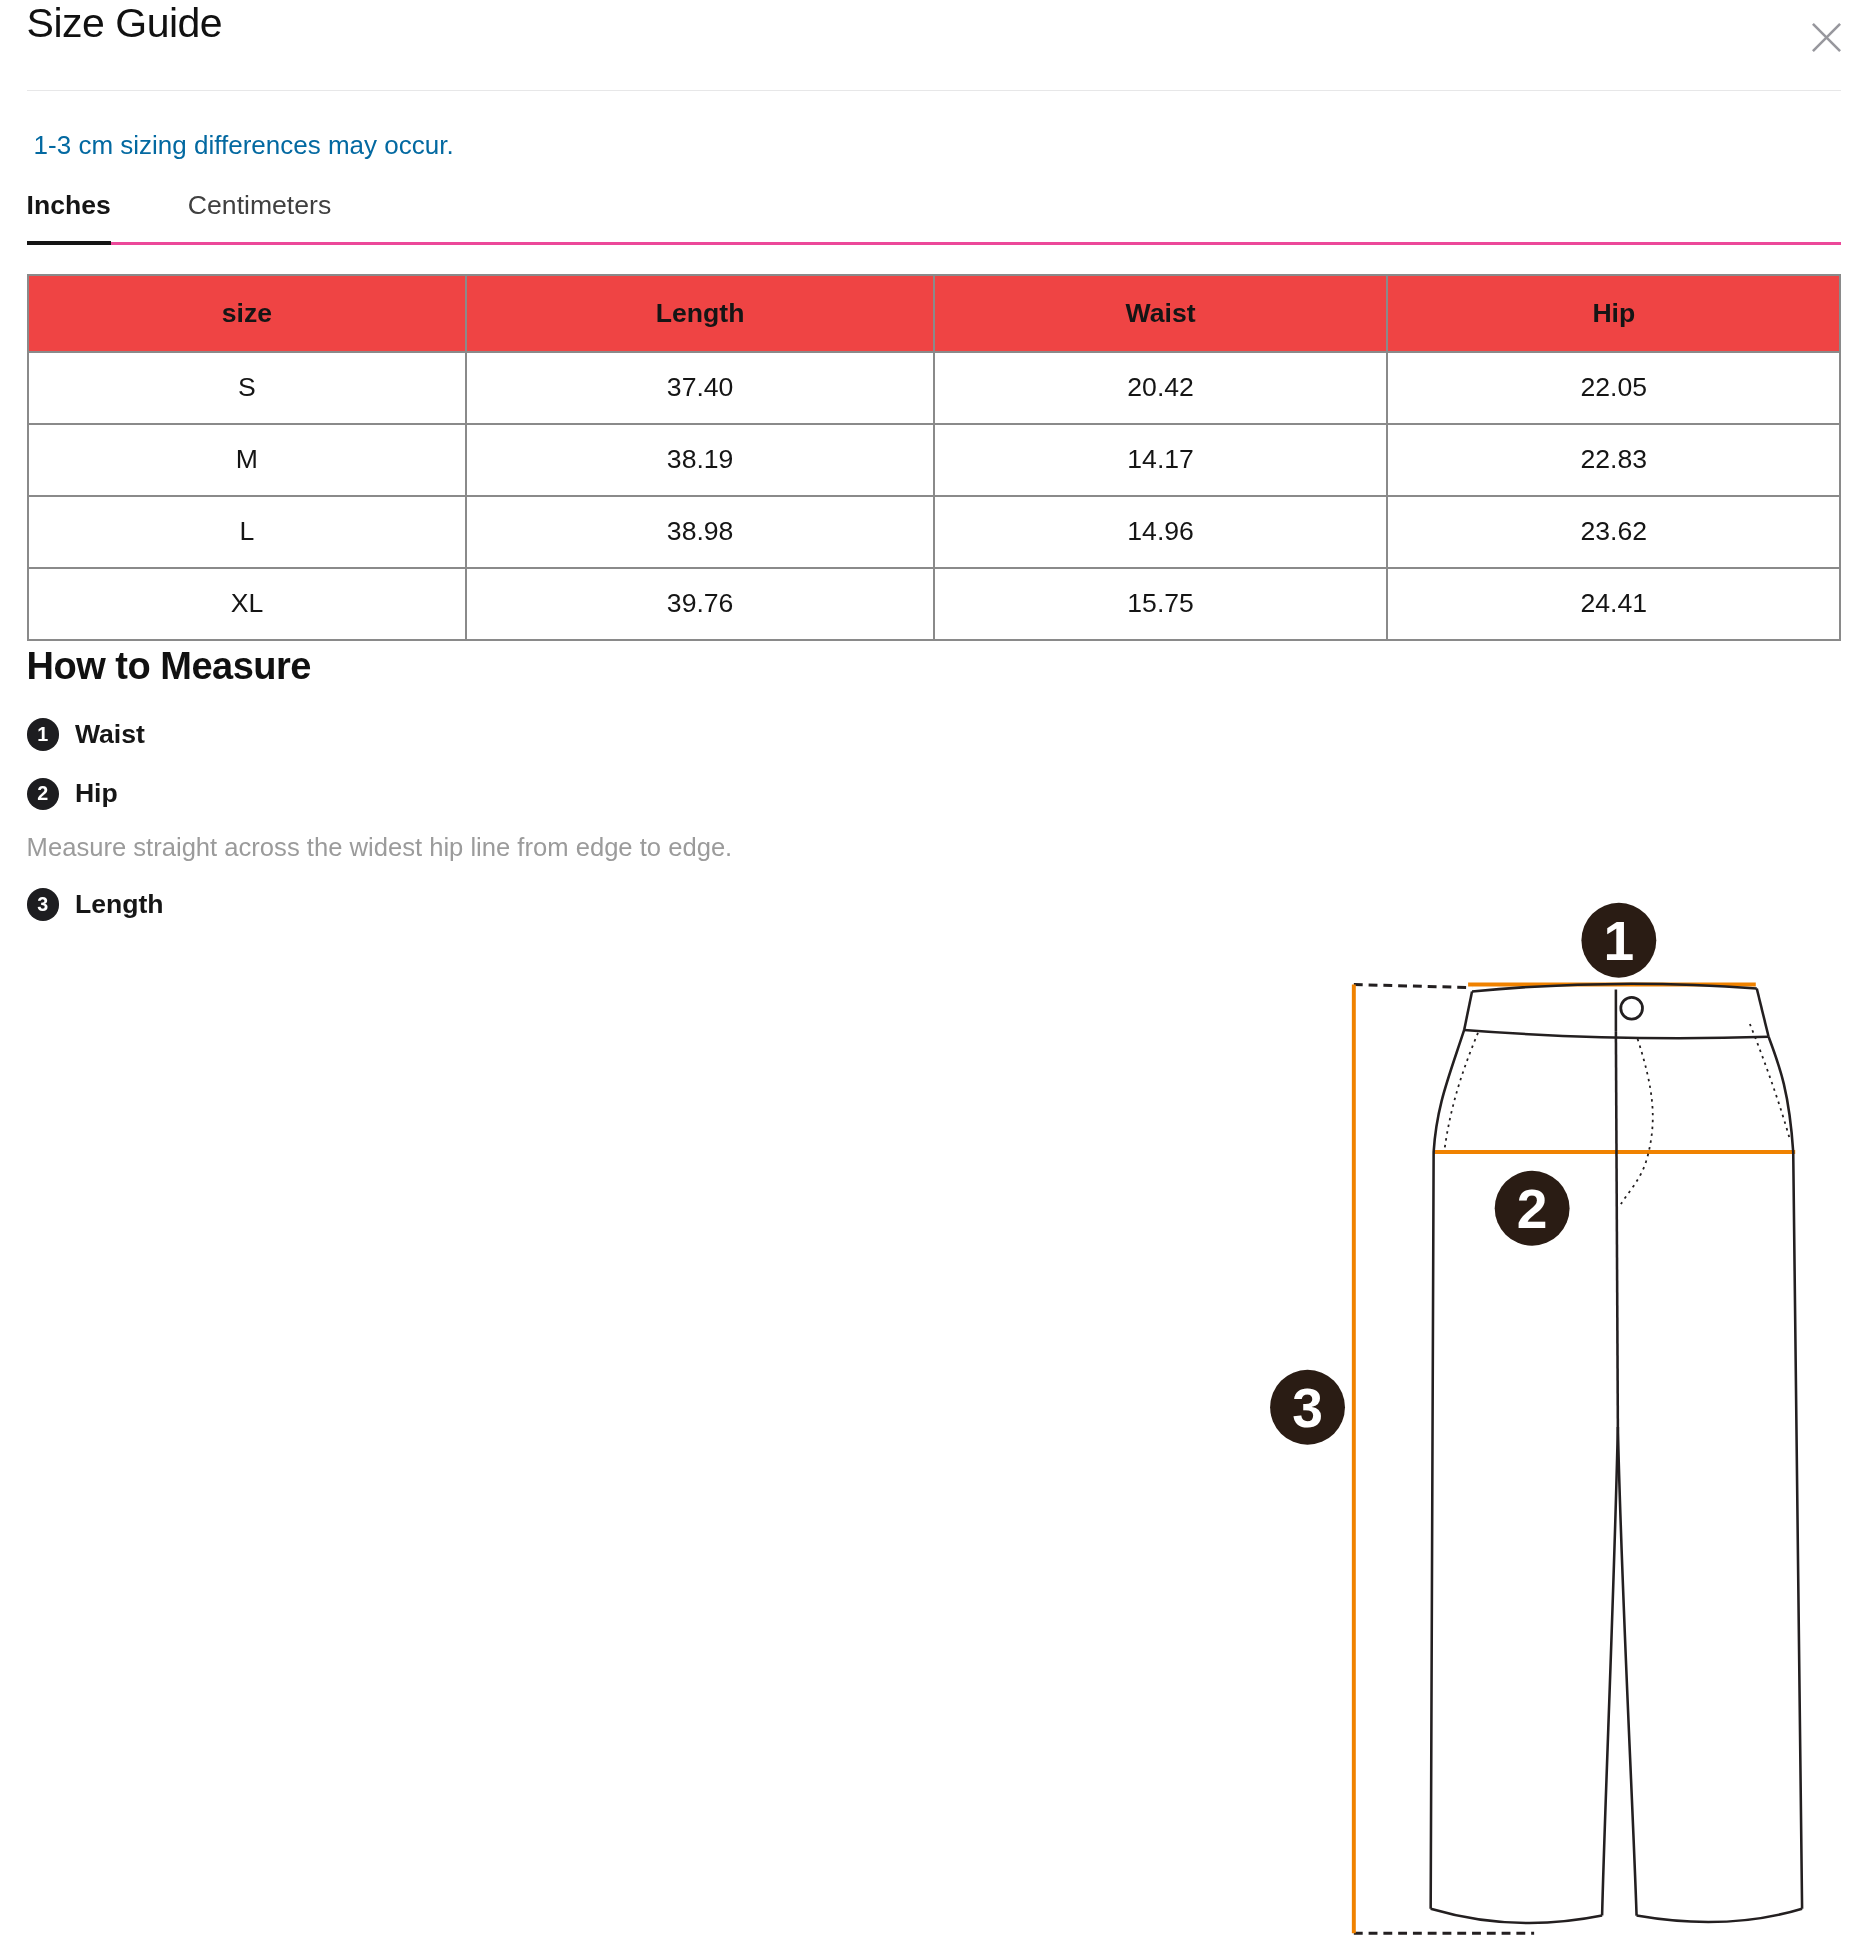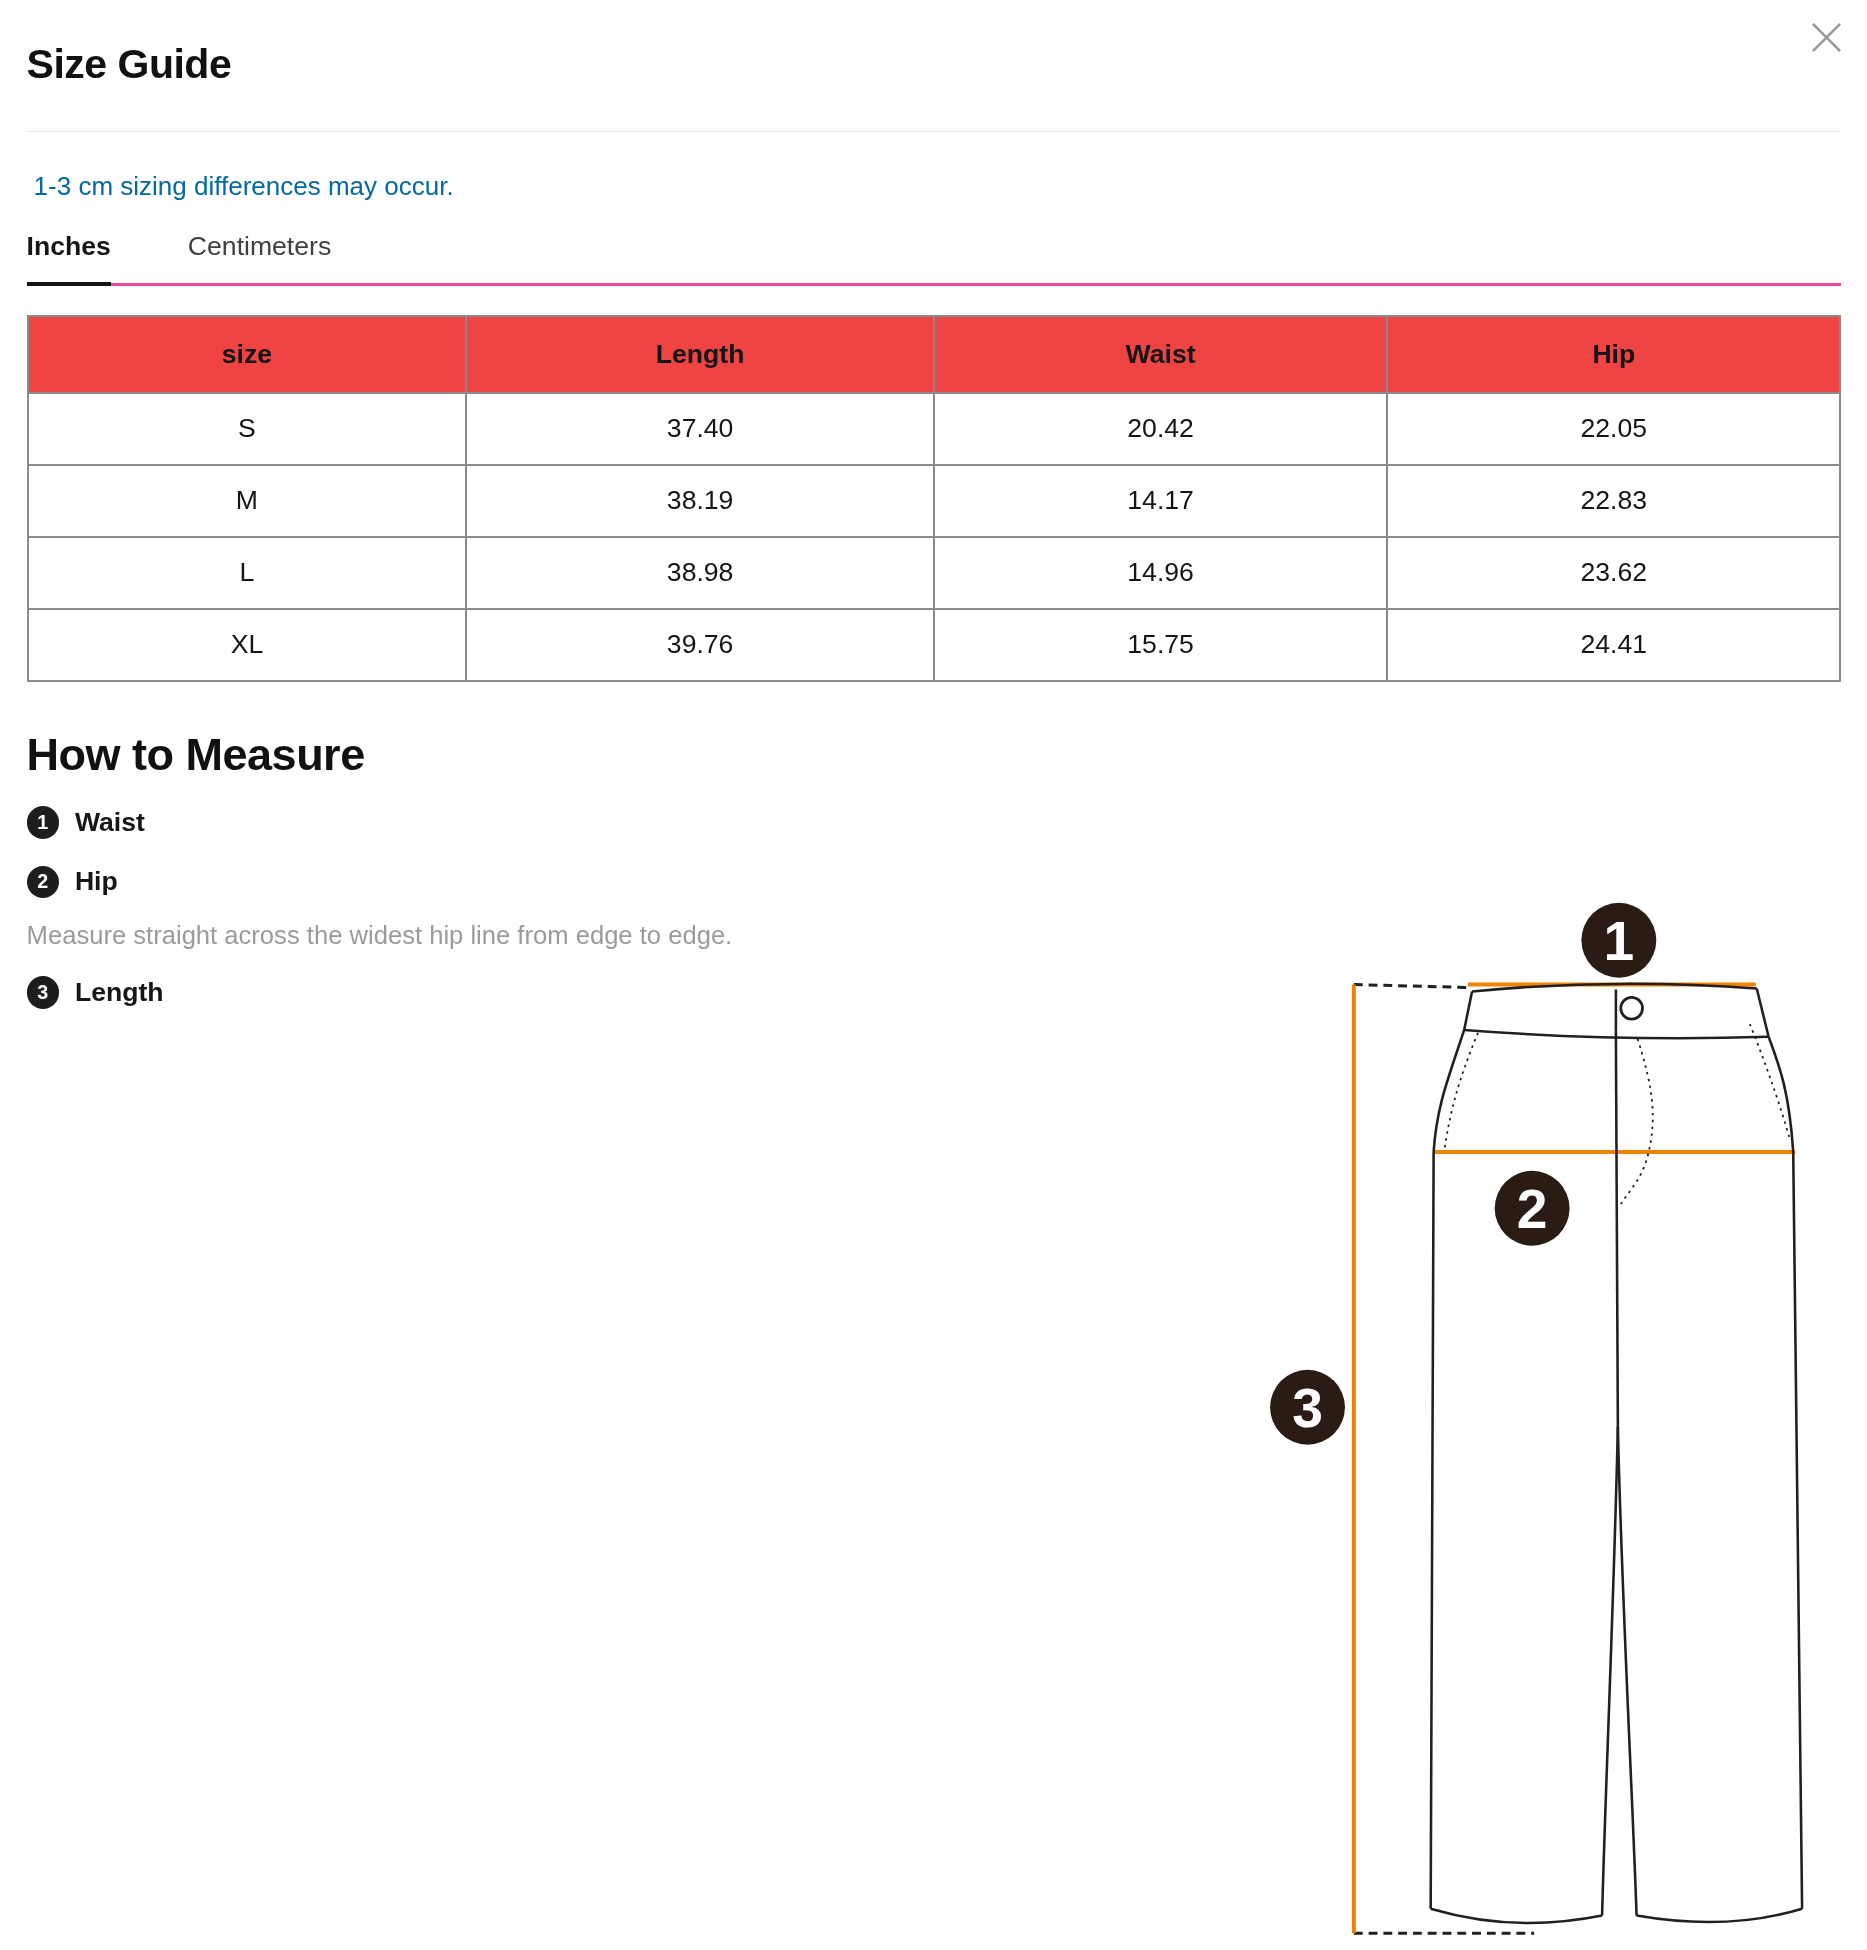--- a/index.html
+++ b/index.html
@@ -2,21 +2,21 @@
 <html><head>
 <meta charset="utf-8">
 <style>
   * { box-sizing: border-box; margin: 0; padding: 0; }
   html, body { width: 1868px; height: 1950px; background: #ffffff; overflow: hidden;
     font-family: "Liberation Sans", sans-serif; color: #1a1a1a; position: relative; }
 
   .content { padding: 0 26.6px; position: relative; }
 
   
-  .modal-title { padding-top: 41px; font-size: 41px; font-weight: 700; letter-spacing: -0.5px; color: #111; }
+  .modal-title { font-size: 41px; font-weight: 400; letter-spacing: -0.5px; color: #111; }
   .close-btn { position: absolute; top: 15.8px; right: 19.7px; width: 43px; height: 43px;
     background: none; border: none; cursor: pointer; display: flex; align-items: center; justify-content: center; }
   .divider { margin-top: 43px; border: none; border-top: 1px solid #e7e7e8; }
 
   .note { margin-top: 39px; font-size: 26px; color: #0369a1; margin-left: 7px; }
 
   
   .tabs { margin-top: 27.6px; display: flex; gap: 77px; border-bottom: 3px solid #ec4899; }
   .tab { font-size: 26.6px; line-height: 33px; padding-bottom: 19.7px; background: none; border: none;
     cursor: pointer; font-family: inherit; }
@@ -27,21 +27,21 @@
   table.size-table { margin-top: 28.6px; width: 100%; border-collapse: collapse; table-layout: fixed; }
   .size-table th, .size-table td { border: 2px solid #8a8a8a; text-align: center; font-size: 26.6px; color: #151515; }
   .size-table th { background: #ef4444; font-weight: 700; height: 77px; }
   .size-table td { height: 72px; font-weight: 400; }
   .size-table col.c1 { width: 24.2%; }
   .size-table col.c2 { width: 25.8%; }
   .size-table col.c3 { width: 25%; }
   .size-table col.c4 { width: 25%; }
 
   
-  .htm-heading { margin-top: 47px; font-size: 45px; line-height: 51px; font-weight: 700; color: #111; letter-spacing: -0.5px; }
+  .htm-heading { font-size: 38px; line-height: 51px; font-weight: 700; color: #111; letter-spacing: -0.5px; }
   .measure-item { display: flex; align-items: center; gap: 15.8px; margin-top: 26.6px; }
   .measure-badge { width: 32.5px; height: 32.5px; border-radius: 50%; background: #1d1d20; color: #fff;
     display: flex; align-items: center; justify-content: center; font-size: 19.7px; font-weight: 700; flex: 0 0 auto; }
   .measure-label { font-size: 26.6px; font-weight: 700; color: #161616; }
   .measure-desc { margin-top: 22.7px; font-size: 25.6px; color: #9b9b9b; }
 
   
   .diagram { position: absolute; left: 1266px; top: 891px; width: 552px; height: 1064px; }
 </style>
 </head>

